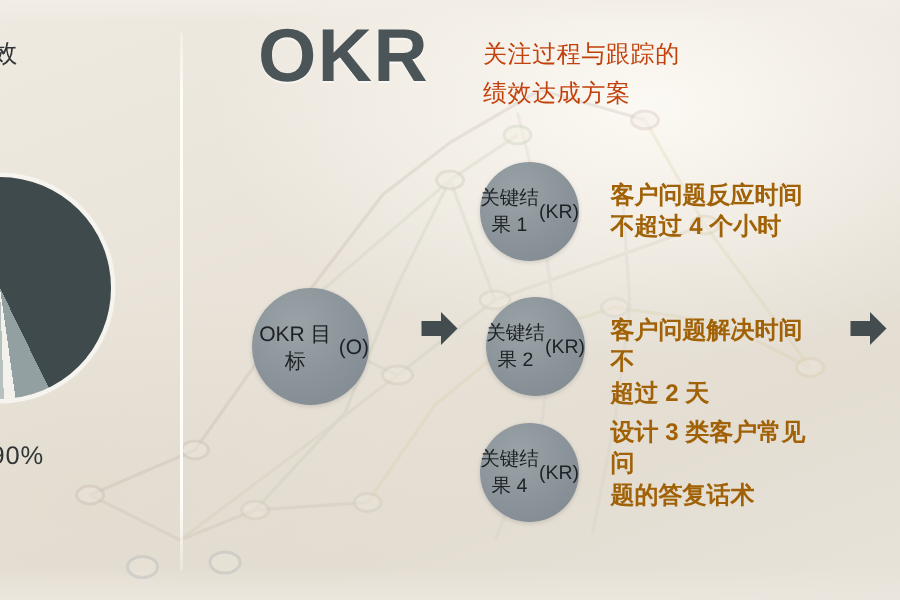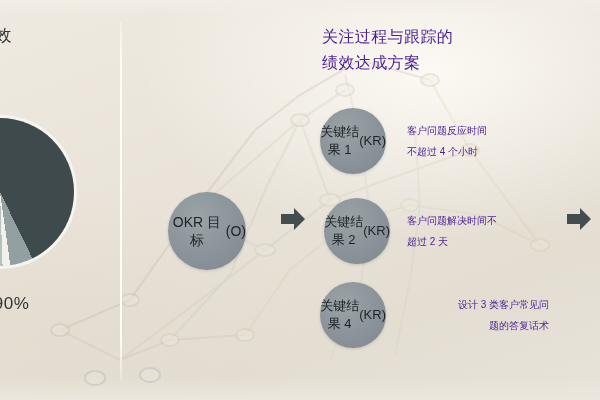--- a/index.html
+++ b/index.html
@@ -112,21 +112,21 @@
     color: #4b5557;
     line-height: 1;
     text-shadow: 0 1px 0 rgba(255,255,255,0.5);
   }
   .subtitle {
     position: absolute;
     left: 322px;
     top: 24px;
     font-size: 16px;
     line-height: 26px;
-    color: #4c1d95;
+    color: #c2410c;
     letter-spacing: 0.4px;
     white-space: pre-line;
   }
 
   
   .node {
     position: absolute;
     border-radius: 50%;
     background: radial-gradient(circle at 38% 32%, #9aa3a7 0%, #8a9399 55%, #7e888e 100%);
     box-shadow: 0 1px 3px rgba(60,60,60,0.18);
@@ -159,28 +159,29 @@
     font-size: 14px;
     line-height: 21px;
     color: #20262a;
     white-space: pre-line;
   }
 
   .kr-desc {
     position: absolute;
     left: 407px;
     width: 142px;
-    font-size: 10px;
+    font-size: 16px;
     line-height: 21px;
-    color: #4c1d95;
-    white-space: pre-line;
+    color: #a16207;
+    white-space: pre-line;
+    font-weight: bold;
   }
   .kr-desc-1 { top: 120px; }
   .kr-desc-2 { top: 210px; }
-  .kr-desc-3 { top: 294px; text-align: right; }
+  .kr-desc-3 { top: 278px; }
 
   
   .arrow {
     position: absolute;
     width: 26px;
     height: 26px;
   }
   .arrow-main { left: 280px; top: 206px; }
   .arrow-end  { left: 566px; top: 206px; }
 </style>
@@ -231,20 +232,21 @@
     <div class="left-heading">果的绩效
 具</div>
 
     <div class="pie-wrap">
       <div class="pie"></div>
     </div>
 
     <div class="pie-label">满意度 90%</div>
   </div>
 
+  <div class="okr-title">OKR</div>
 
   <div class="subtitle">关注过程与跟踪的
 绩效达成方案</div>
 
   <div class="node node-objective">
     <span class="l1">OKR 目标</span>
     <span class="l2">(O)</span>
   </div>
 
 

